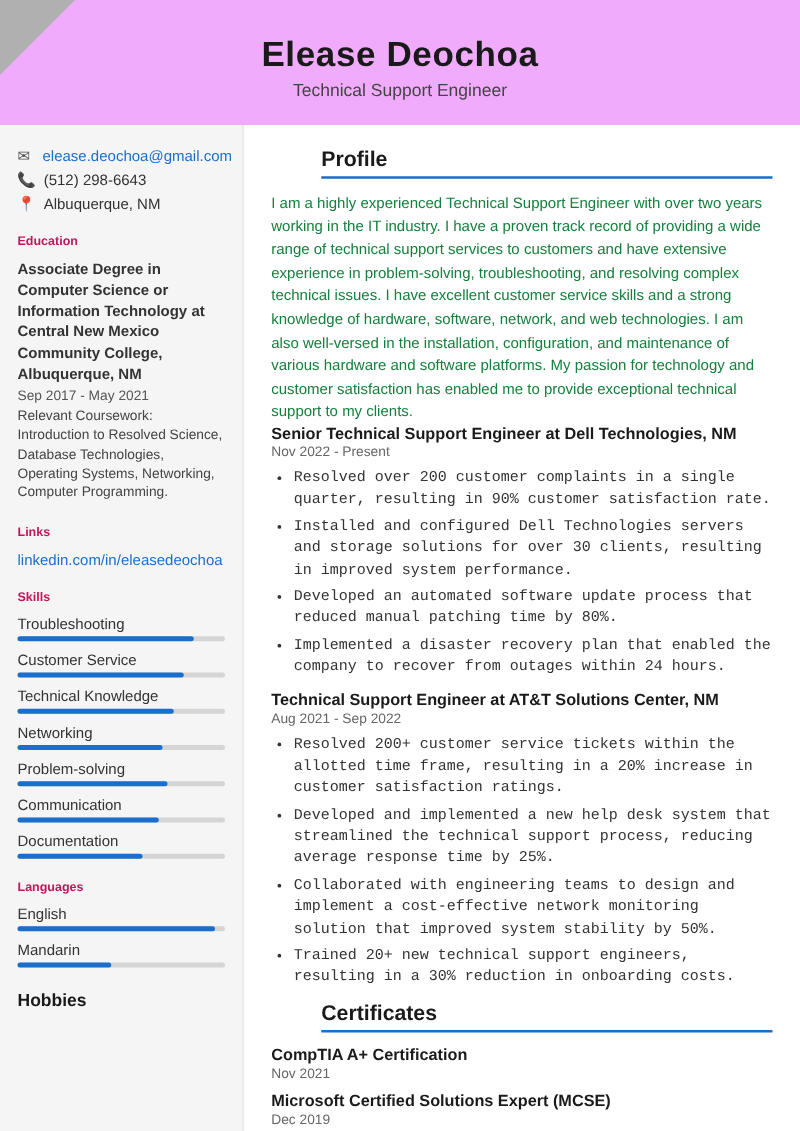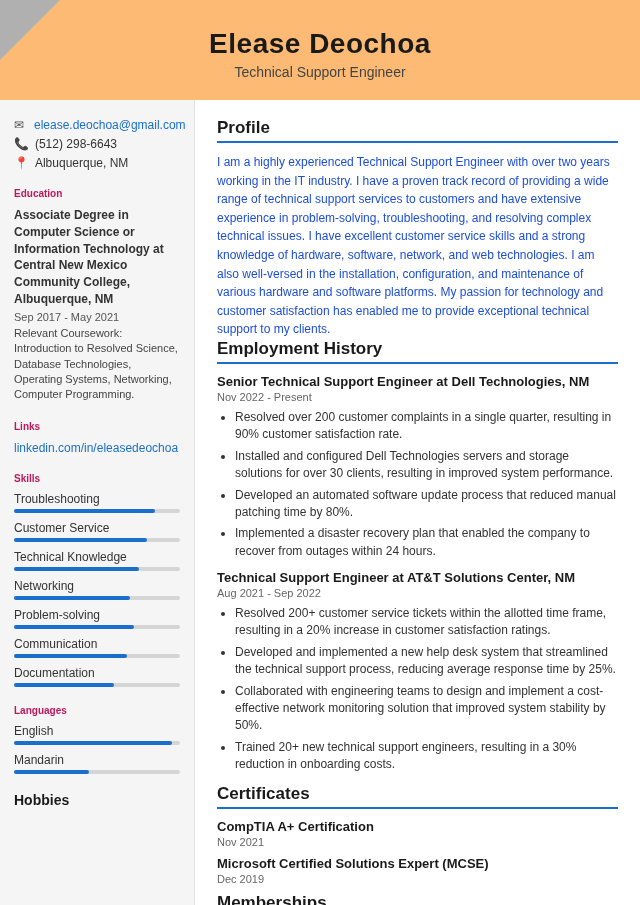--- a/index.html
+++ b/index.html
@@ -5,21 +5,21 @@
     * { box-sizing: border-box; margin: 0; padding: 0; }
     body {
       font-family: Arial, sans-serif;
       font-size: 13px;
       color: #333;
       background: #fff;
       width: 640px;
       min-height: 905px;
     }
     .header {
-      background: #fdba74;
+      background: #f0abfc;
       text-align: center;
       padding: 28px 20px 20px;
       position: relative;
     }
     .header::before {
       content: '';
       position: absolute;
       top: 0; left: 0;
       width: 0; height: 0;
       border-style: solid;
@@ -136,44 +136,46 @@
     }
     
     .section-title {
       font-size: 17px;
       font-weight: bold;
       color: #1a1a1a;
       border-bottom: 2px solid #1a6fcc;
       padding-bottom: 3px;
       margin-bottom: 10px;
       margin-top: 16px;
+      margin-left: 40px;
     }
     .section-title:first-child {
       margin-top: 0;
     }
     .profile-text {
       font-size: 12px;
       line-height: 1.55;
-      color: #1d4ed8;
+      color: #15803d;
     }
     .job-title {
       font-size: 13px;
       font-weight: bold;
       color: #1a1a1a;
       margin-bottom: 2px;
     }
     .job-date {
       font-size: 11px;
       color: #666;
       margin-bottom: 6px;
     }
     .job-bullets {
       list-style: disc;
       padding-left: 18px;
       margin-bottom: 10px;
+      font-family: Liberation Mono, monospace;
     }
     .job-bullets li {
       font-size: 12px;
       color: #333;
       margin-bottom: 4px;
       line-height: 1.45;
     }
     .cert-name {
       font-size: 13px;
       font-weight: bold;
@@ -301,21 +303,20 @@
   </div>
 
   <div class="main">
 
     <div>
       <div class="section-title">Profile</div>
       <div class="profile-text">I am a highly experienced Technical Support Engineer with over two years working in the IT industry. I have a proven track record of providing a wide range of technical support services to customers and have extensive experience in problem-solving, troubleshooting, and resolving complex technical issues. I have excellent customer service skills and a strong knowledge of hardware, software, network, and web technologies. I am also well-versed in the installation, configuration, and maintenance of various hardware and software platforms. My passion for technology and customer satisfaction has enabled me to provide exceptional technical support to my clients.</div>
     </div>
 
     <div>
-      <div class="section-title">Employment History</div>
       <div id="jobs-list">
           <div>
     <div class="job-title">Senior Technical Support Engineer at Dell Technologies, NM</div>
     <div class="job-date">Nov 2022 - Present</div>
     <ul class="job-bullets">
               <li>Resolved over 200 customer complaints in a single quarter, resulting in 90% customer satisfaction rate.</li>
               <li>Installed and configured Dell Technologies servers and storage solutions for over 30 clients, resulting in improved system performance.</li>
               <li>Developed an automated software update process that reduced manual patching time by 80%.</li>
               <li>Implemented a disaster recovery plan that enabled the company to recover from outages within 24 hours.</li>
             </ul>

